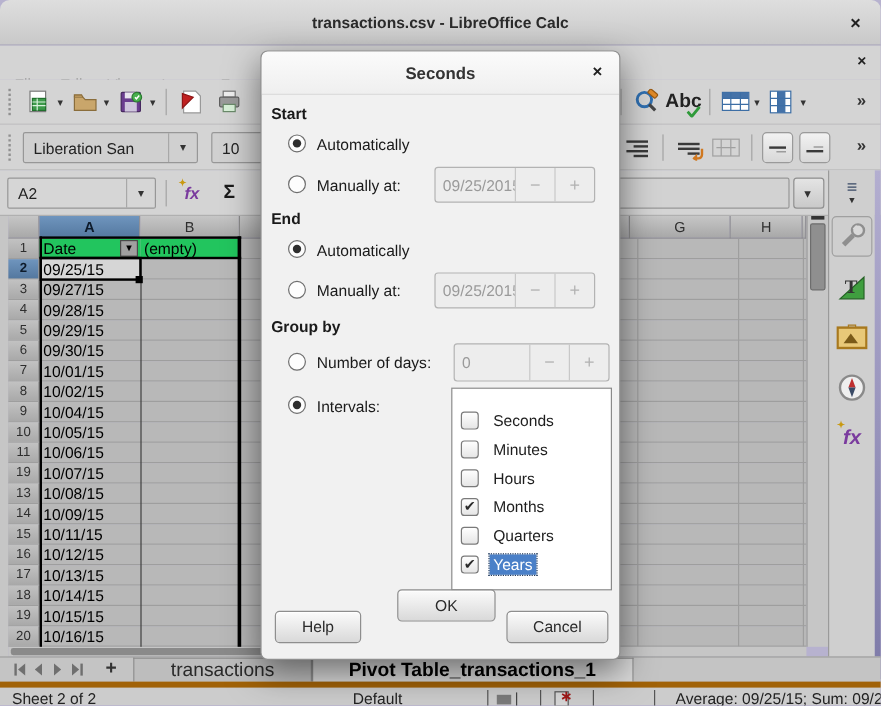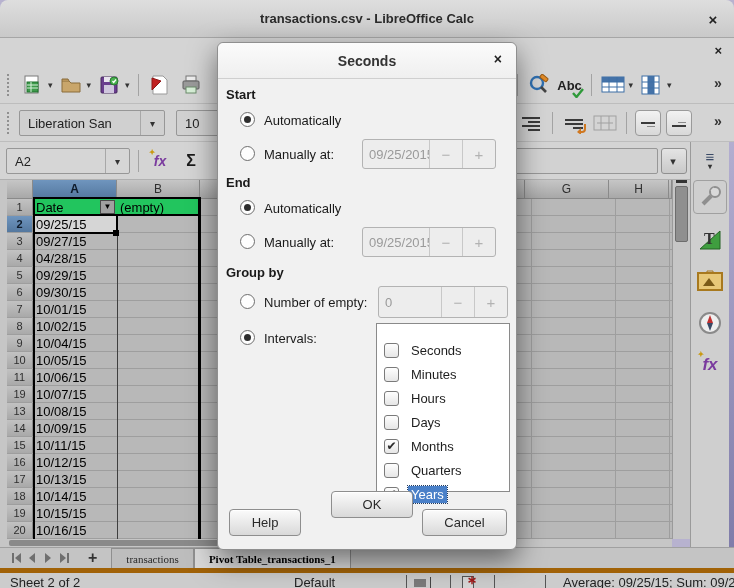--- a/index.html
+++ b/index.html
@@ -86,22 +86,22 @@
     background:linear-gradient(#b3aed0,#7d7aa8);}
 
   
   .tabbar{position:absolute;left:0;top:547px;width:734px;height:21px;background:#c4c4c4;
     border-top:1px solid #a0a0a0;display:flex;align-items:center;}
   .nav-btn{width:16px;height:16px;display:flex;align-items:center;justify-content:center;gap:1px;}
   .tri{width:0;height:0;border-top:5px solid transparent;border-bottom:5px solid transparent;}
   .tri.l{border-right:6px solid #6f6f6f;} .tri.r{border-left:6px solid #6f6f6f;}
   .nbar{width:2px;height:10px;background:#6f6f6f;}
   .addsheet{font-size:16px;font-weight:bold;color:#333;margin:0 14px 0 16px;}
-  .sheet-tab{height:21px;padding:0 14px;display:flex;align-items:center;font-size:11px;color:#2a2a2a;
-    background:#bdbdbd;border:1px solid #8f8f8f;border-bottom:none;font-family:Liberation Serif, serif;}
+  .sheet-tab{height:21px;padding:0 30px;display:flex;align-items:center;font-size:16px;color:#2a2a2a;
+    background:#bdbdbd;border:1px solid #8f8f8f;border-bottom:none;}
   .sheet-tab.active{background:#d9d9d9;font-weight:bold;color:#000;}
   .statusbar{position:absolute;left:0;top:568px;width:734px;height:20px;background:#cccccc;
     border-top:5px solid #a16207;font-size:13px;color:#222;}
   .st{position:absolute;top:2px;white-space:nowrap;}
   .st-sep{position:absolute;top:2px;width:1px;height:15px;background:#555;}
   .st-ic1{position:absolute;left:414px;top:6px;width:12px;height:8px;background:#7a7a7a;}
   .st-ic1 i{position:absolute;right:-5px;top:-2px;width:1px;height:12px;background:#444;}
   .st-ic2{position:absolute;left:462px;top:3px;width:12px;height:13px;border:1px solid #555;background:#d6d6d6;}
   .st-ic2 i{position:absolute;right:-4px;top:-4px;font-style:normal;color:#a01818;font-weight:bold;font-size:12px;}
 
@@ -202,21 +202,21 @@
     <span class="dd" style="color:#9a9a9a;">▾</span>
     <span class="tb-sep"></span>
     <span class="tb-btn">
       <svg width="22" height="22">
           <circle cx="9" cy="9" r="6" fill="none" stroke="#2f6fb0" stroke-width="2.4"></circle>
           <path d="M13 13l5 5" stroke="#444" stroke-width="2.6"></path>
           <rect x="12" y="2" width="8" height="4" rx="1" transform="rotate(40 16 4)" fill="#e08a28" stroke="#9a5a12"></rect>
         </svg>
     </span>
     <span class="tb-btn" style="position:relative;">
-      <b style="font-size:13px;color:#222;">Abc</b>
+      <b style="font-size:16px;color:#222;">Abc</b>
       <svg width="12" height="10" style="position:absolute;right:-1px;bottom:0;">
           <path d="M1 5l3.5 4L11 1" stroke="#2f9a3a" stroke-width="2.4" fill="none"></path>
         </svg>
     </span>
     <span class="tb-sep"></span>
     <span class="tb-btn">
       <svg width="24" height="20">
           <rect x="1" y="2" width="22" height="15" fill="#fff" stroke="#3c6ea5"></rect>
           <rect x="1" y="2" width="22" height="5" fill="#4472a8"></rect>
           <path d="M1 7h22M1 12h22M8 2v15M16 2v15" stroke="#3c6ea5" fill="none"></path>
@@ -346,21 +346,21 @@
       <div class="cell rest"></div>
     </div>
     <div class="grow">
       <div class="rhdr">3</div>
       <div class="cell cA">09/27/15</div>
       <div class="cell cB"></div>
       <div class="cell rest"></div>
     </div>
     <div class="grow">
       <div class="rhdr">4</div>
-      <div class="cell cA">04/28/15</div>
+      <div class="cell cA">09/28/15</div>
       <div class="cell cB"></div>
       <div class="cell rest"></div>
     </div>
     <div class="grow">
       <div class="rhdr">5</div>
       <div class="cell cA">09/29/15</div>
       <div class="cell cB"></div>
       <div class="cell rest"></div>
     </div>
     <div class="grow">
@@ -581,21 +581,21 @@
     <div class="spin" style="left:144px;top:148px;width:134px;">
       <span class="sval">09/25/2015</span>
       <span class="sbtn">−</span>
       <span class="sbtn">+</span>
     </div>
 
     <span class="h" style="left:8px;top:186px;">Group by</span>
     <span class="radio" style="left:22px;top:215px;">
         <i></i>
       </span>
-    <span class="rlabel" style="left:46px;top:216px;">Number of empty:</span>
+    <span class="rlabel" style="left:46px;top:216px;">Number of days:</span>
     <div class="spin" style="left:160px;top:207px;width:130px;height:32px;">
       <span class="sval">0</span>
       <span class="sbtn">−</span>
       <span class="sbtn">+</span>
     </div>
     <span class="radio on" style="left:22px;top:251px;">
         <i></i>
       </span>
     <span class="rlabel" style="left:46px;top:252px;">Intervals:</span>
     <div class="listbox" style="left:158px;top:244px;width:134px;height:169px;" id="intervals-list">
@@ -605,24 +605,20 @@
         </div>
         <div class="li-item">
           <span class="cbx"></span>
           <span class="li-label">Minutes</span>
         </div>
         <div class="li-item">
           <span class="cbx"></span>
           <span class="li-label">Hours</span>
         </div>
         <div class="li-item">
-          <span class="cbx"></span>
-          <span class="li-label">Days</span>
-        </div>
-        <div class="li-item">
           <span class="cbx">✔</span>
           <span class="li-label">Months</span>
         </div>
         <div class="li-item">
           <span class="cbx"></span>
           <span class="li-label">Quarters</span>
         </div>
         <div class="li-item">
           <span class="cbx">✔</span>
           <span class="li-label selected">Years</span>

